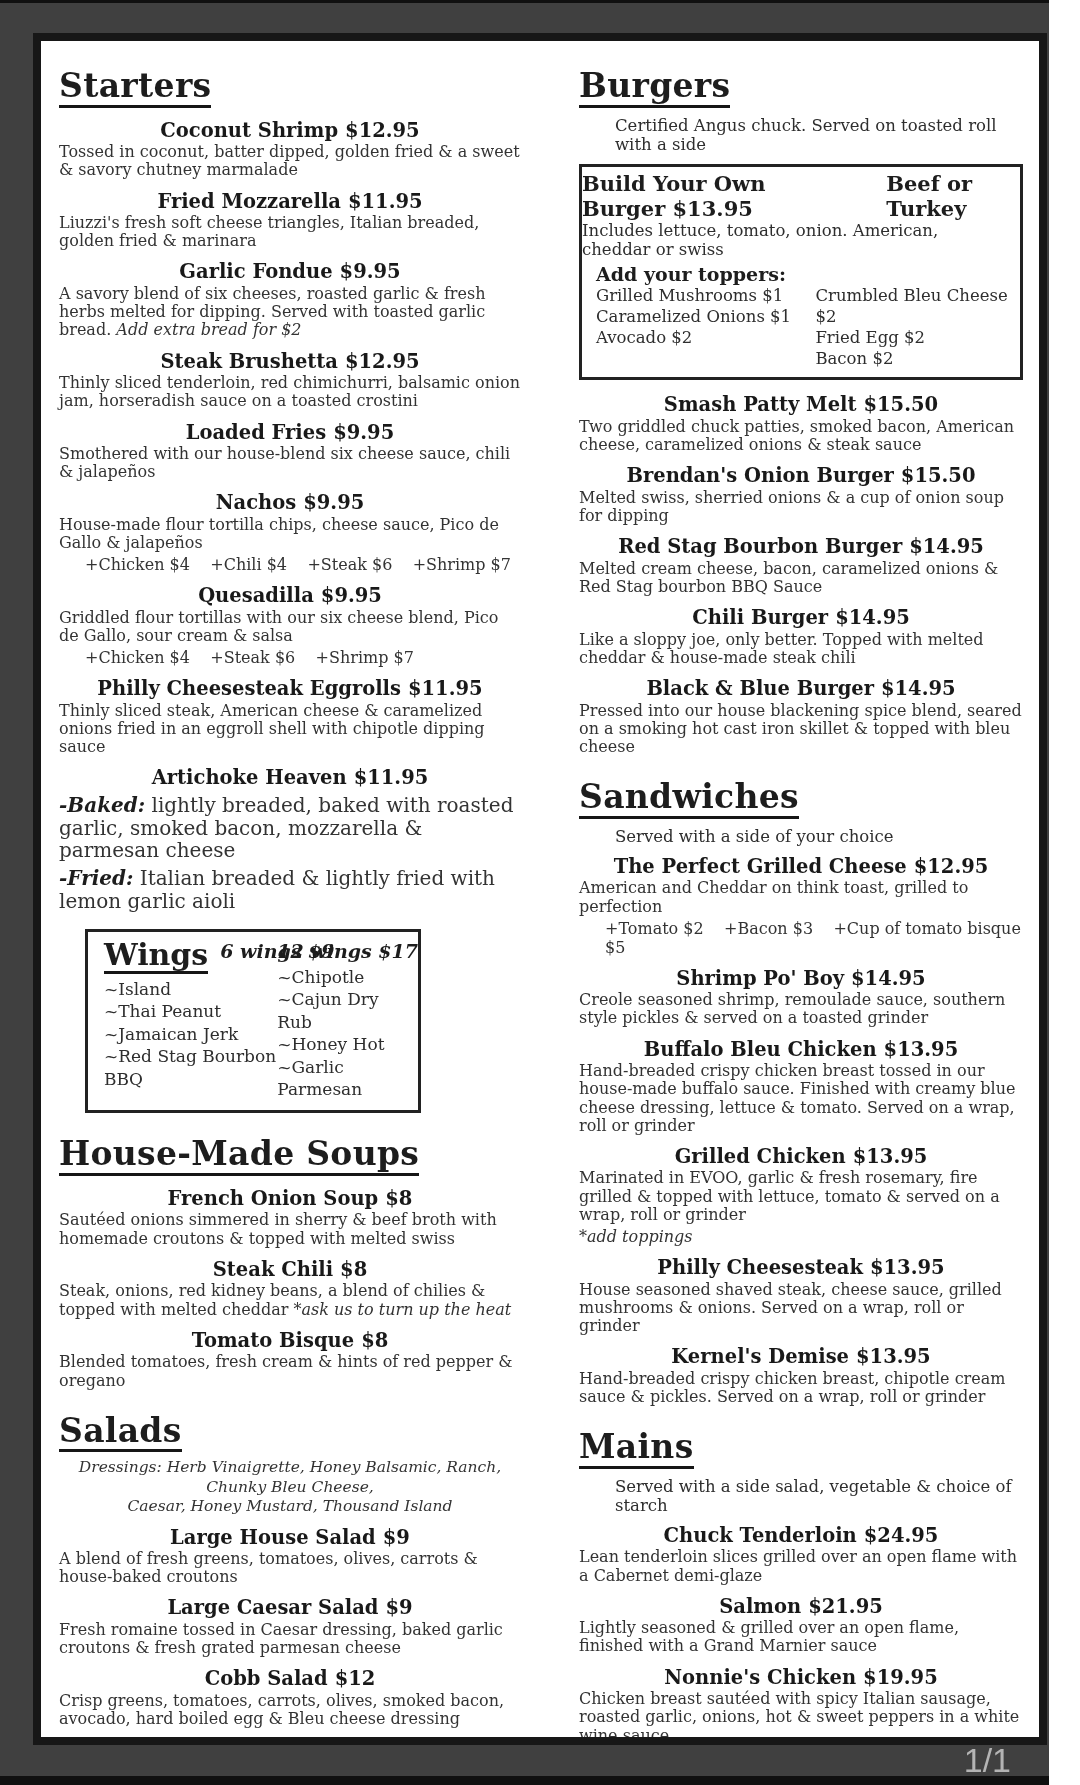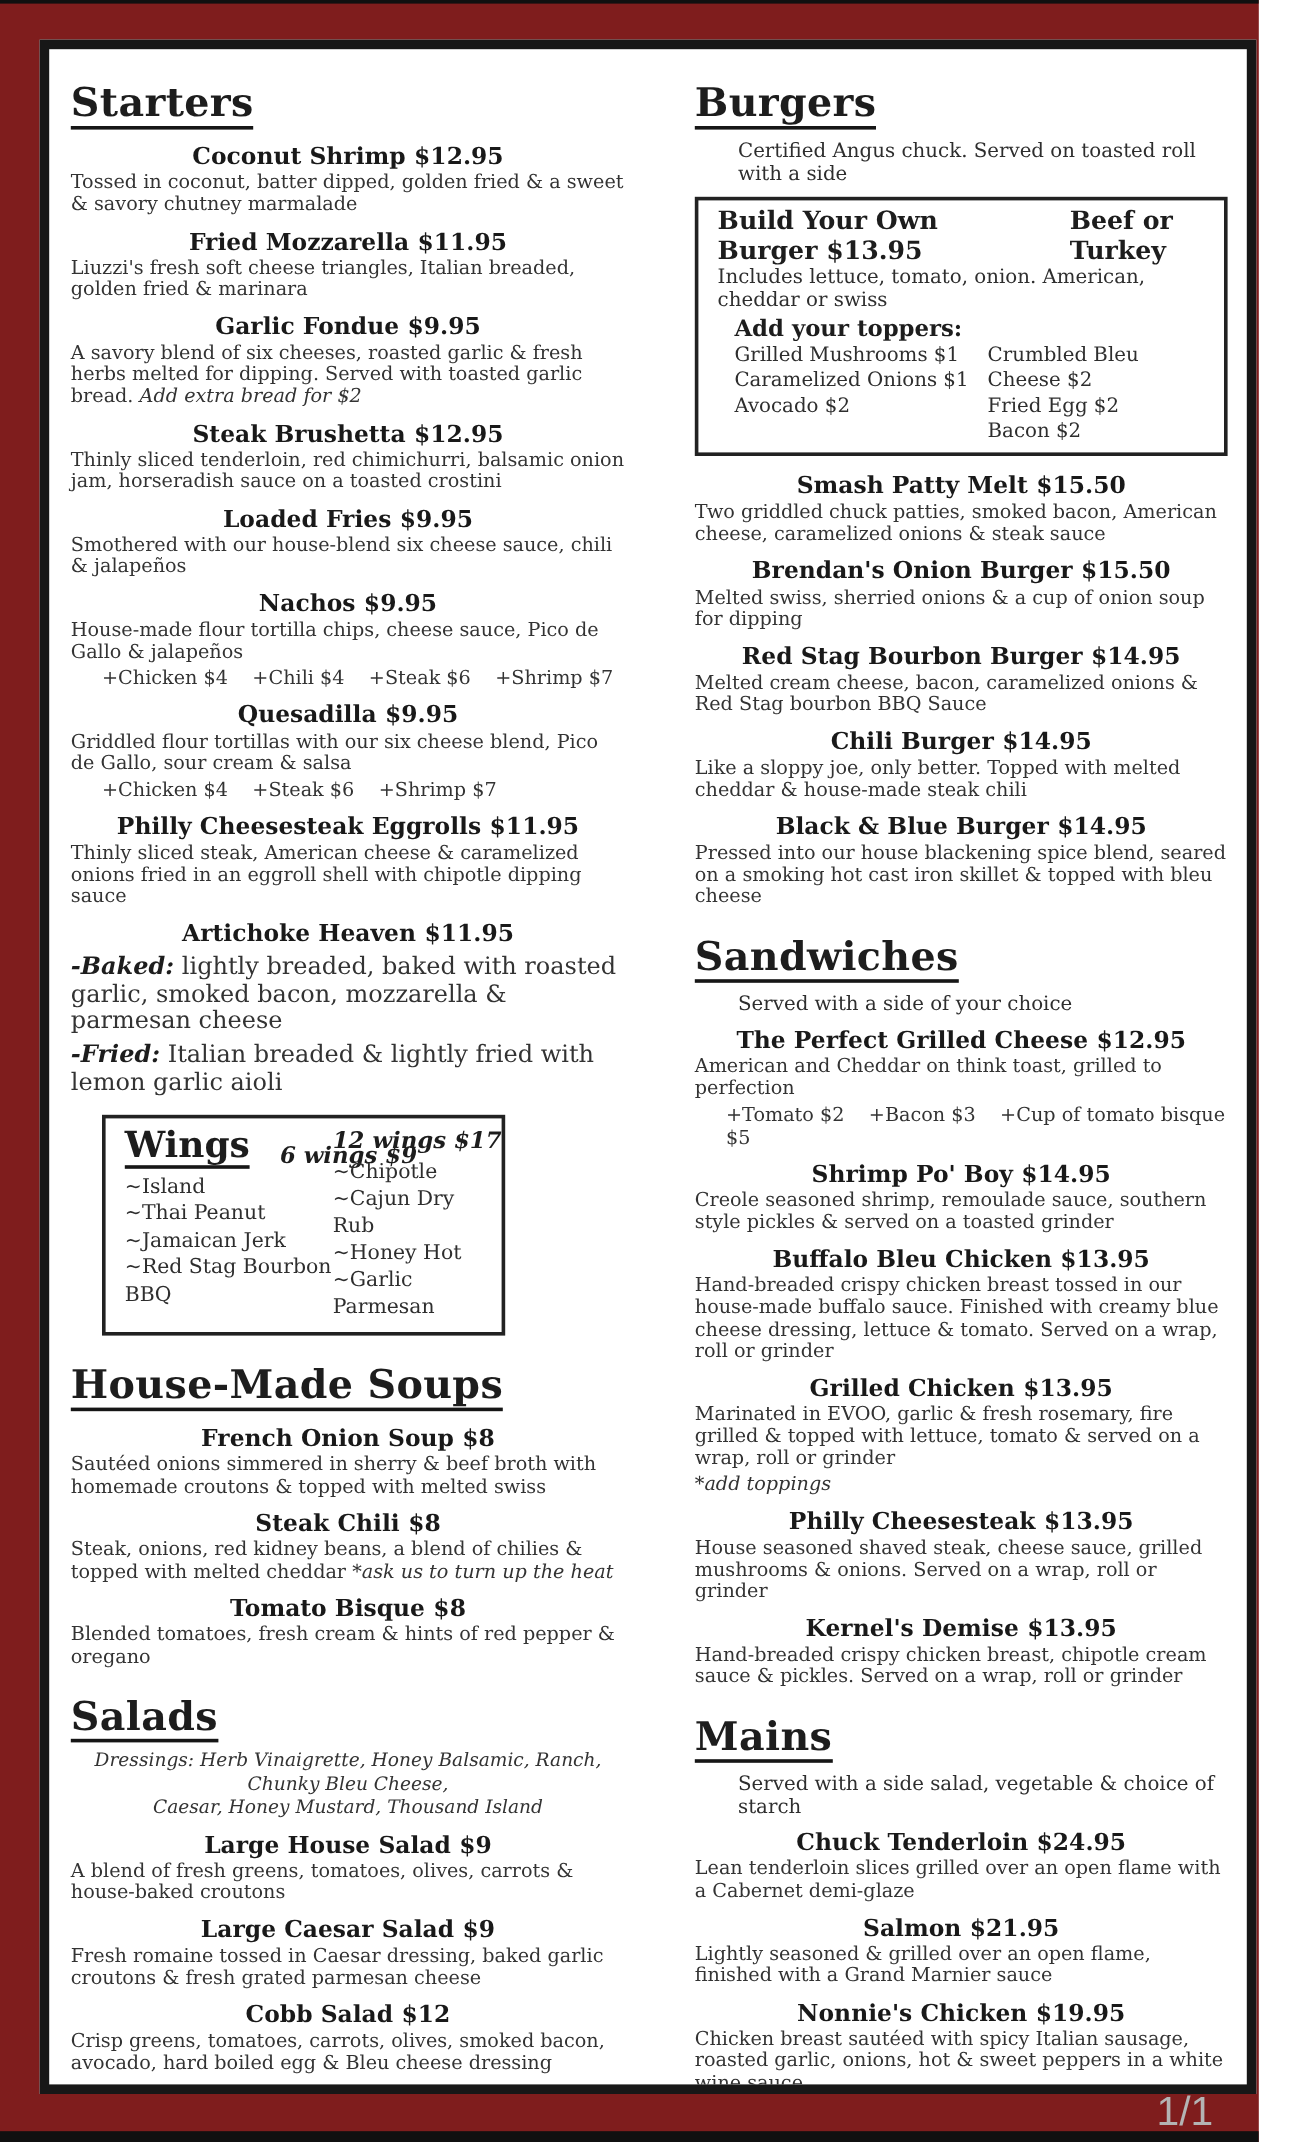--- a/index.html
+++ b/index.html
@@ -1,17 +1,17 @@
 <!DOCTYPE html>
 <html><head>
 <meta charset="utf-8">
 <style>
   * { margin:0; padding:0; box-sizing:border-box; }
   body { background:#ffffff; font-family:"DejaVu Serif","Liberation Serif",serif; }
-  .page { position:relative; width:1049px; height:1785px; background:#7f1d1d; overflow:hidden; color:#1d1d1d; }
+  .page { position:relative; width:1049px; height:1785px; background:#404040; overflow:hidden; color:#1d1d1d; }
   .top-rule { position:absolute; top:0; left:0; right:0; height:3px; background:#101010; }
   .bottom-bar { position:absolute; bottom:0; left:0; right:0; height:9px; background:#101010; }
   .page-num { position:absolute; right:38px; top:1741px; font-family:"Liberation Sans",sans-serif; font-size:34px; color:#b4b4b4; }
 
   .menu-box { position:absolute; left:33px; top:33px; width:1014px; height:1712px;
               border:8px solid #171717; background:#fff; padding:24px 16px 0 18px;
               display:flex; gap:58px; overflow:hidden; }
   .col-left { width:462px; flex:none; }
   .col-right { flex:1; min-width:0; }
 
@@ -27,31 +27,31 @@
   .desc { font-size:16px; line-height:1.14; color:#333; margin-top:2px; }
   .it { font-style:italic; }
   .addons { font-size:16px; color:#333; white-space:pre-wrap; padding-left:26px; margin-top:3px; }
   .note-line { font-size:16px; font-style:italic; color:#333; margin-top:3px; }
 
   .variant { font-size:20px; color:#333; margin-top:5px; line-height:1.14; }
   .variant .vlabel { font-weight:700; font-style:italic; color:#1d1d1d; }
 
   .wings-box { width:336px; border:3px solid #222; margin:16px 0 0 26px; padding:8px 10px 10px 16px;
                display:grid; grid-template-columns:57% 43%; }
-  .wings-head { display:flex; align-items:flex-end; gap:25px; }
+  .wings-head { display:flex; align-items:flex-start; gap:12px; }
   .wings-title { font-size:30px; font-weight:700; border-bottom:3px solid #161616; line-height:1; padding-bottom:1px; }
   .wings-price { font-size:19px; font-weight:700; font-style:italic; white-space:nowrap; }
   .wings-list { font-size:17px; color:#2e2e2e; line-height:1.32; margin-top:4px; }
 
   .dressings { font-style:italic; font-size:15.5px; color:#333; text-align:center; line-height:1.25;
                margin:-6px 0 10px 0; padding:0 6px; }
   .protein-head { font-size:20px; font-weight:400; font-style:italic; margin:14px 0 2px 48px; }
   .protein-line { font-size:16.5px; color:#2c2c2c; white-space:pre-wrap; line-height:1.3; }
 
-  .byo-box { border:3px solid #222; margin:4px 0 14px 0; padding:4px 10px 8px 16px; }
+  .byo-box { border:3px solid #222; margin:4px 0 14px 0; padding:4px 10px 8px 0; }
   .byo-title-row { display:flex; gap:46px; font-size:21px; font-weight:700; line-height:1.2; }
   .byo-includes { font-size:16.5px; color:#2e2e2e; }
   .byo-label { font-size:19px; font-weight:700; margin:4px 0 0 14px; }
   .byo-cols { display:grid; grid-template-columns:53% 47%; margin-left:14px; }
   .byo-list { font-size:16.5px; color:#2e2e2e; line-height:1.28; }
 </style>
 </head>
 <body>
 
 <div class="page">

